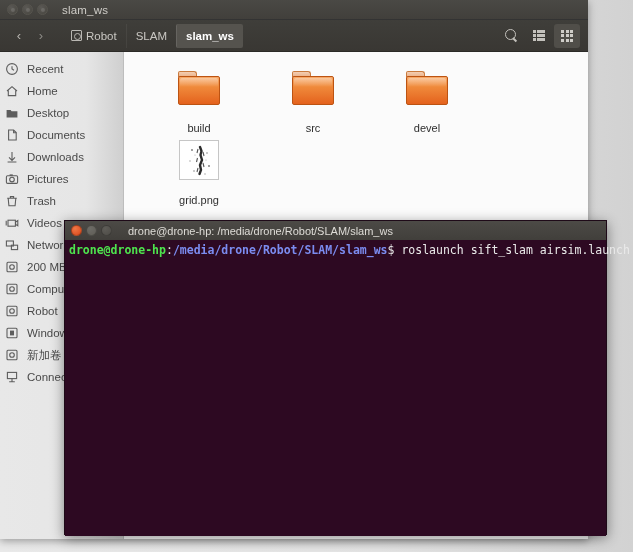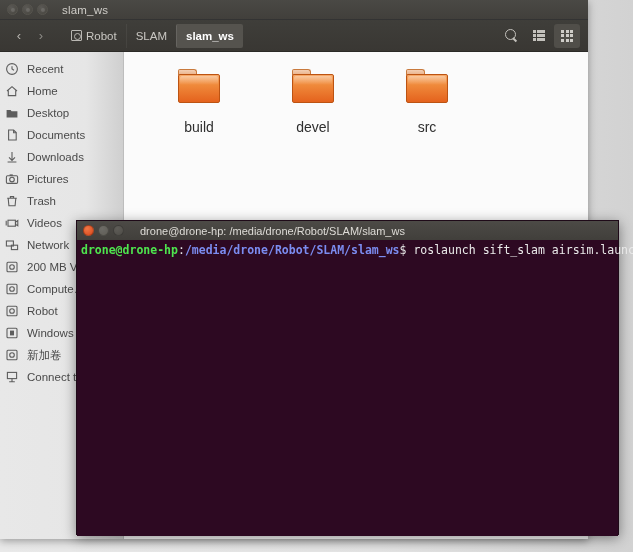--- a/index.html
+++ b/index.html
@@ -164,21 +164,21 @@
     width: 114px; height: 72px;
     display: flex; flex-direction: column;
     align-items: center; justify-content: flex-start;
     padding-top: 4px;
   }
   .file-thumb {
     width: 48px; height: 44px;
     display: flex; align-items: center; justify-content: center;
   }
   .file-label {
-    margin-top: 13px; font-size: 14px; color: #2f2f2f;
+    margin-top: 13px; font-size: 11px; color: #2f2f2f;
     max-width: 108px; 
     white-space: nowrap; overflow: hidden; text-overflow: ellipsis;
   }
 
   
   .folder {
     width: 42px; height: 34px; position: relative;
   }
   .folder .tab {
     position: absolute; left: 0; top: 0; width: 19px; height: 6px;
@@ -230,21 +230,21 @@
   }
   .doc-thumb .lines {
     position: absolute; left: 4px; right: 5px; top: 12px;
   }
   .doc-thumb .lines i {
     display:block; height:1px; background:#b4b4b4; margin-bottom:3px;
   }
 
   
   #terminal {
-    position: absolute; left: 76px; top: 220px;
+    position: absolute; left: 64px; top: 220px;
     width: 543px; height: 315px;
     box-shadow: 0 3px 12px rgba(0,0,0,.45);
     border: 1px solid #1e0a18;
   }
   .term-titlebar {
     height: 19px;
     background: linear-gradient(to bottom, #4c4a46, #413f3b);
     display: flex; align-items: center;
     padding-left: 6px;
   }
@@ -503,33 +503,53 @@
           <div class="file-label">build</div>
         </div>
 
         <div class="file-cell">
           <div class="file-thumb">
             <div class="folder">
                 <div class="tab"></div>
                 <div class="body"></div>
               </div>
           </div>
-          <div class="file-label">devel</div>
+          <div class="file-label">src</div>
         </div>
 
         <div class="file-cell">
           <div class="file-thumb">
             <div class="folder">
                 <div class="tab"></div>
                 <div class="body"></div>
               </div>
           </div>
-          <div class="file-label">src</div>
+          <div class="file-label">devel</div>
         </div>
 
+        <div class="file-cell">
+          <div class="file-thumb">
+            <div class="png-thumb">
+              <svg width="40" height="40" viewBox="0 0 40 40">
+                <rect width="40" height="40" fill="#ffffff"></rect>
+                <path d="M20 6 L21.5 10 L20.5 14 L22 19 L20 24 L21 29 L19.5 33" stroke="#2b2b2b" stroke-width="2.4" fill="none" stroke-linecap="round"></path>
+                <path d="M18 8 L17 12 M23 11 L24 15 M17.5 17 L16.5 21 M23 22 L24 26 M18 27 L17 31" stroke="#555" stroke-width="1.1" fill="none"></path>
+                <circle cx="12" cy="9" r="0.9" fill="#777"></circle>
+                <circle cx="27" cy="12" r="0.8" fill="#888"></circle>
+                <circle cx="10" cy="20" r="0.7" fill="#999"></circle>
+                <circle cx="29" cy="25" r="0.9" fill="#777"></circle>
+                <circle cx="14" cy="30" r="0.8" fill="#888"></circle>
+                <circle cx="25" cy="33" r="0.7" fill="#999"></circle>
+                <circle cx="15" cy="14" r="0.6" fill="#aaa"></circle>
+                <circle cx="26" cy="19" r="0.6" fill="#aaa"></circle>
+              </svg>
+            </div>
+          </div>
+          <div class="file-label">grid.png</div>
+        </div>
 
 
 
       </div>
     </div>
   </div>
 </div>
 
 <div id="terminal">
   <div class="term-titlebar">

